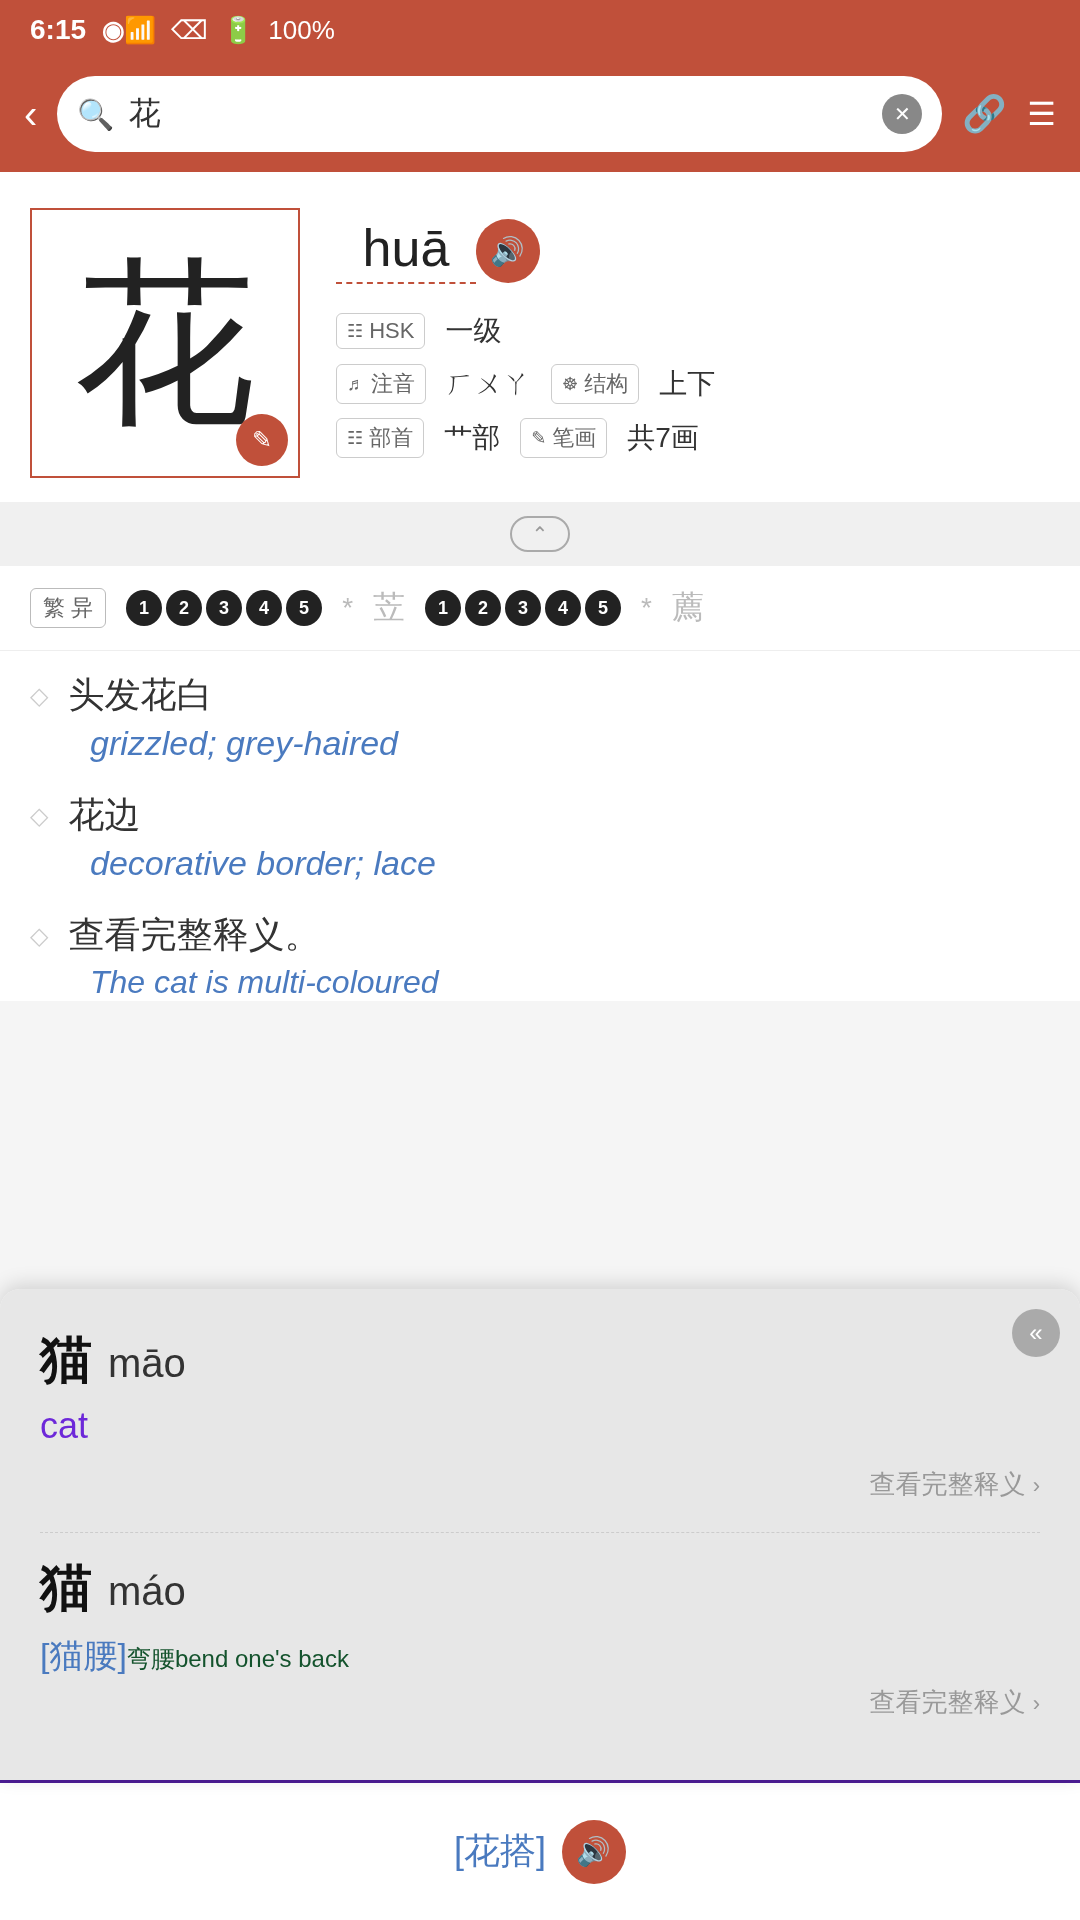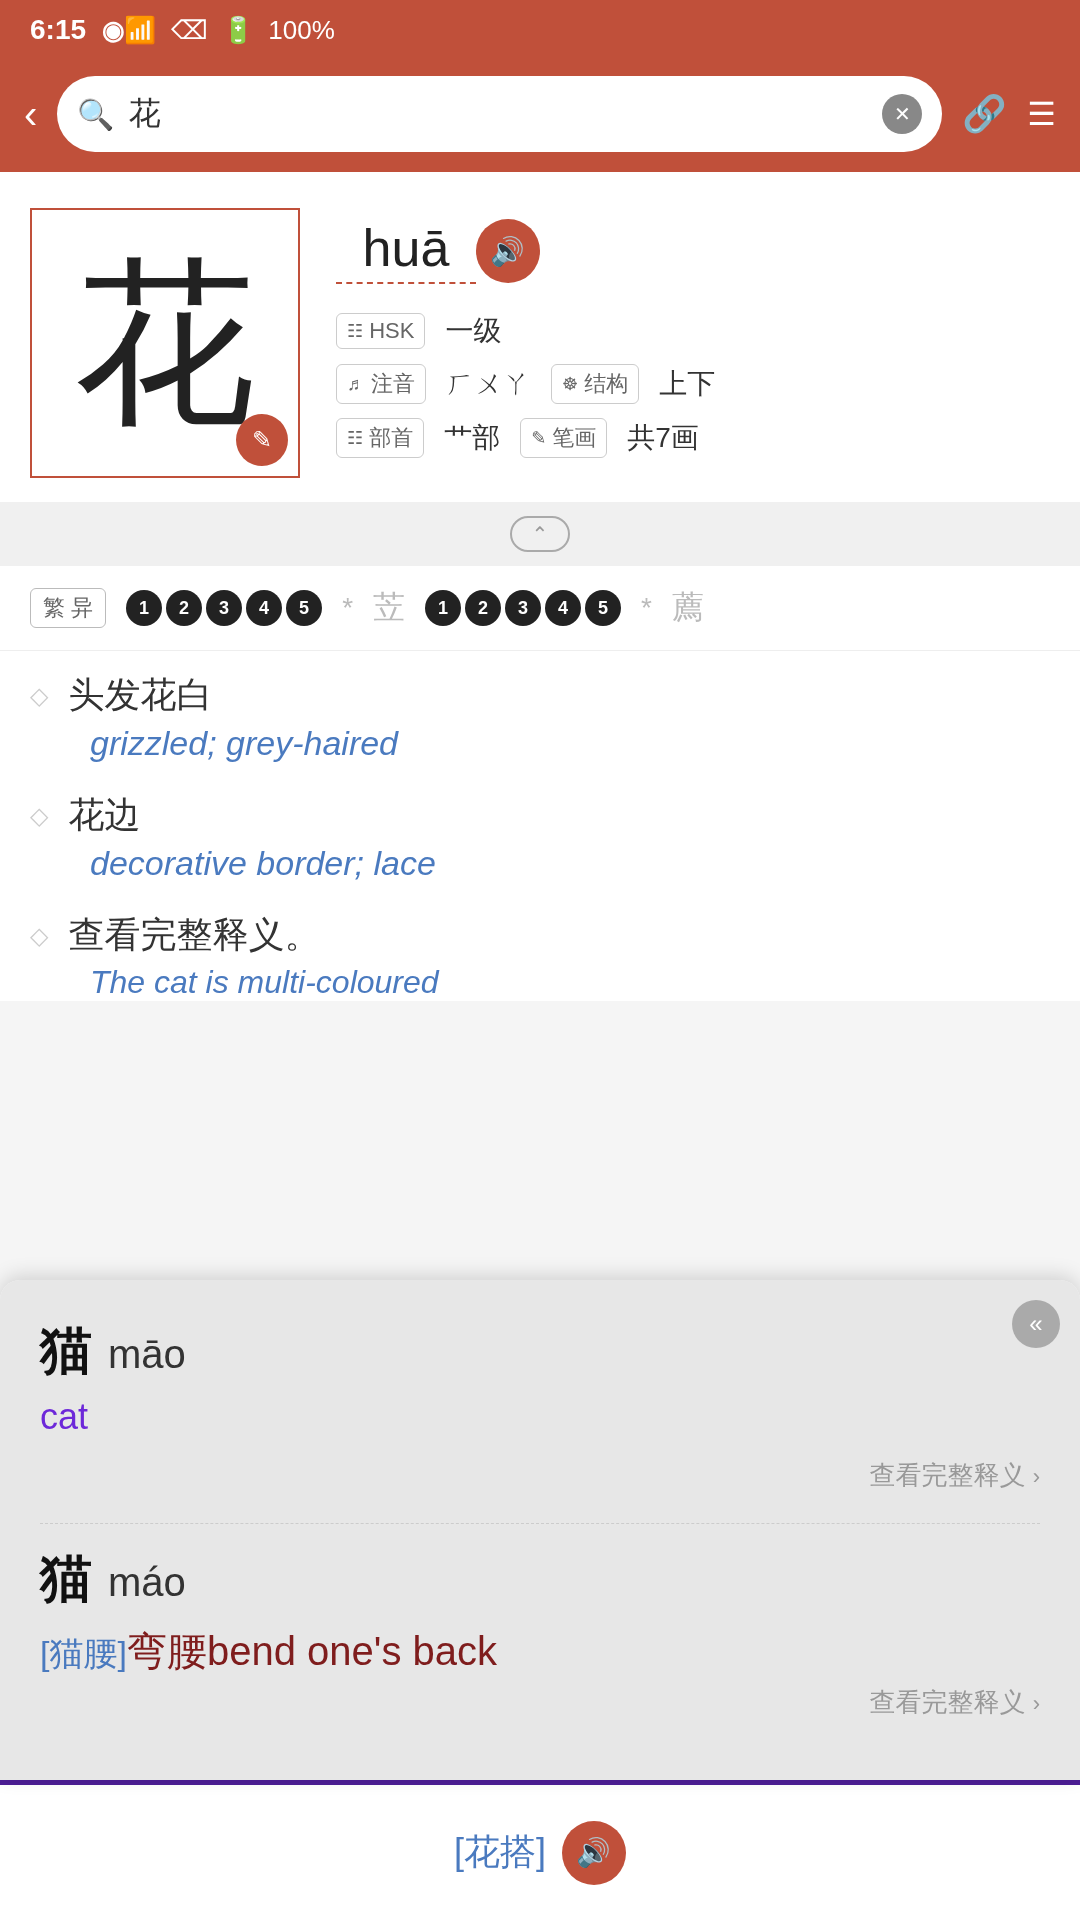--- a/index.html
+++ b/index.html
@@ -285,34 +285,34 @@
     }
     .popup-see-more-arrow { font-size: 22px; }
     .popup-divider { border: none; border-top: 1px dashed #ccc; margin: 20px 0; }
 
     .popup-phrase-row {
       display: flex;
       align-items: baseline;
       margin-bottom: 6px;
     }
     .popup-phrase-bracket { color: #4a7abf; font-size: 34px; }
-    .popup-phrase-desc { font-size: 40px; color: #7f1d1d; }
+    .popup-phrase-desc { font-size: 24px; color: #14532d; }
 
     
     .bottom-bar {
       position: absolute;
       bottom: 0;
       left: 0;
       right: 0;
       background: white;
       height: 140px;
       display: flex;
       align-items: center;
       justify-content: center;
-      border-top: 5px solid #4c1d95;
+      border-top: 3px solid #4c1d95;
     }
     .bottom-link {
       font-size: 36px;
       color: #4a7abf;
       display: flex;
       align-items: center;
       gap: 16px;
     }
     .bottom-audio {
       background: #c0503a;

